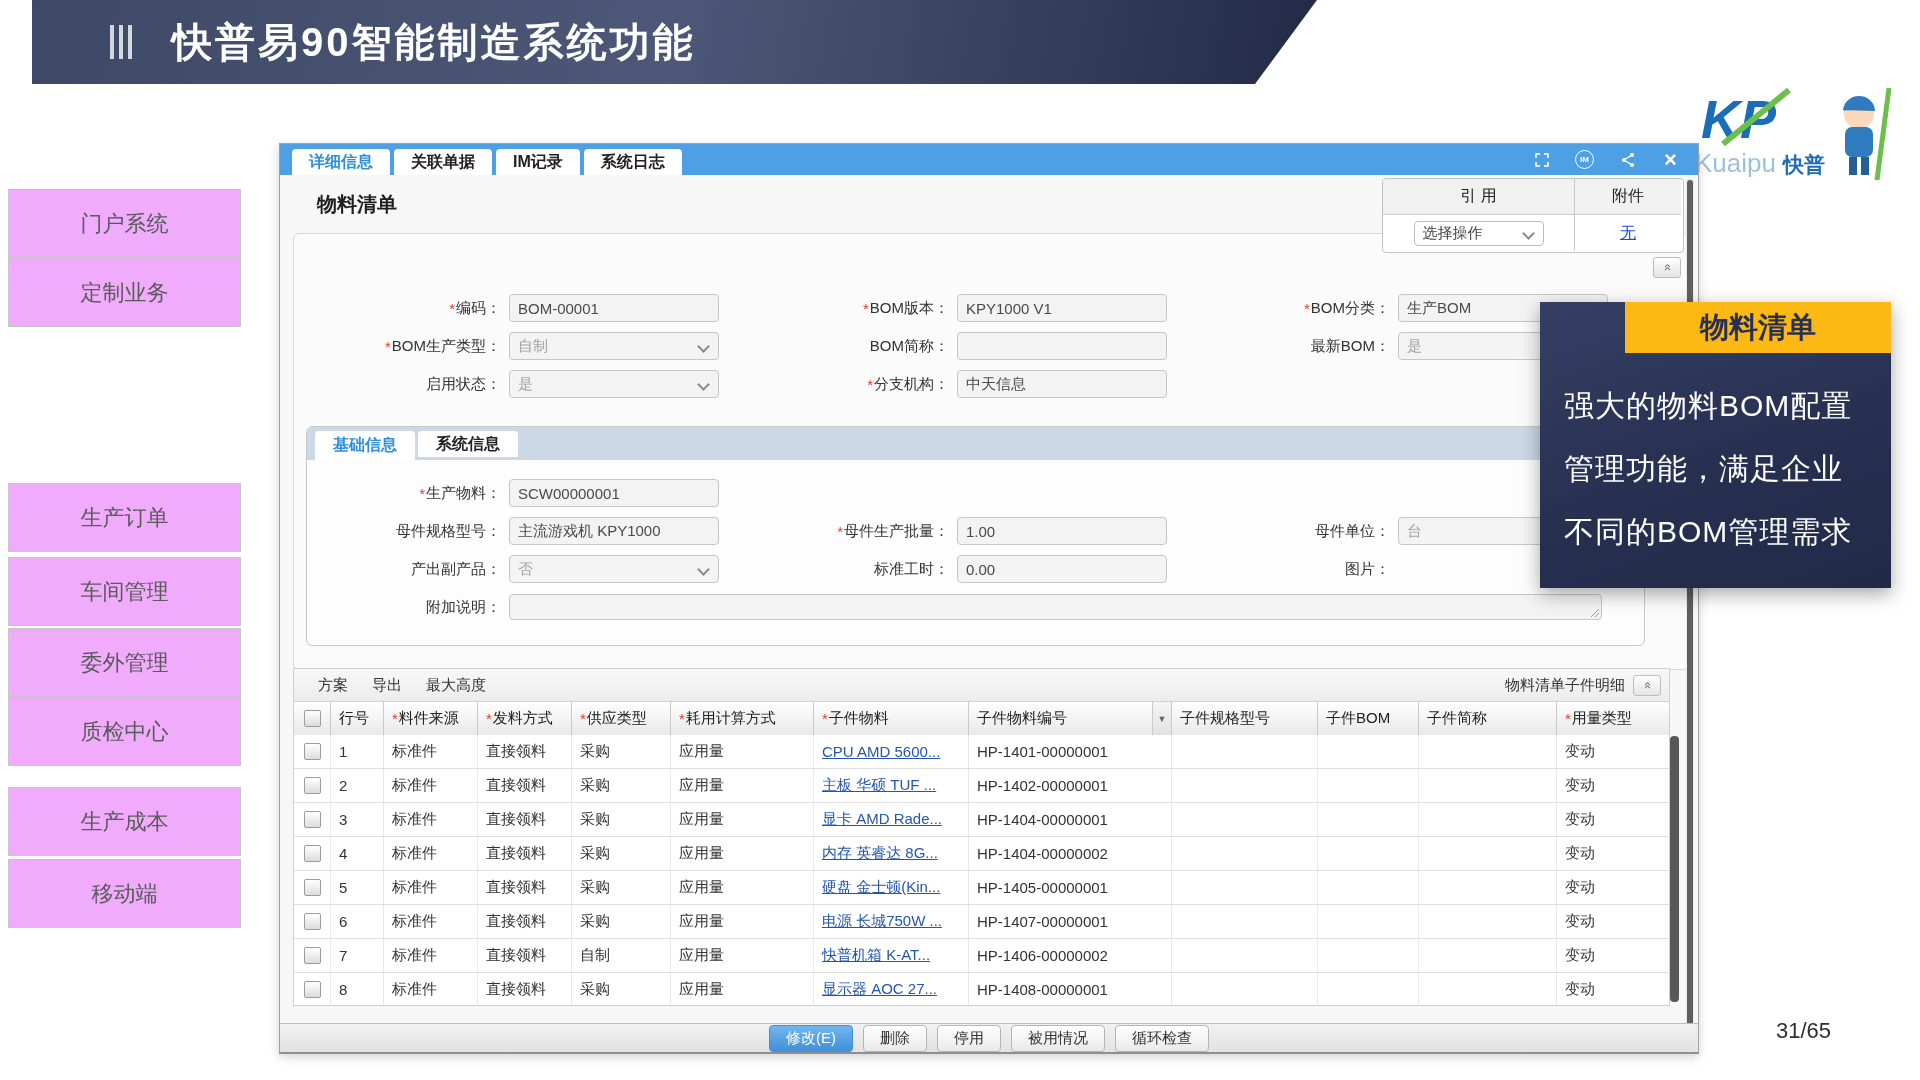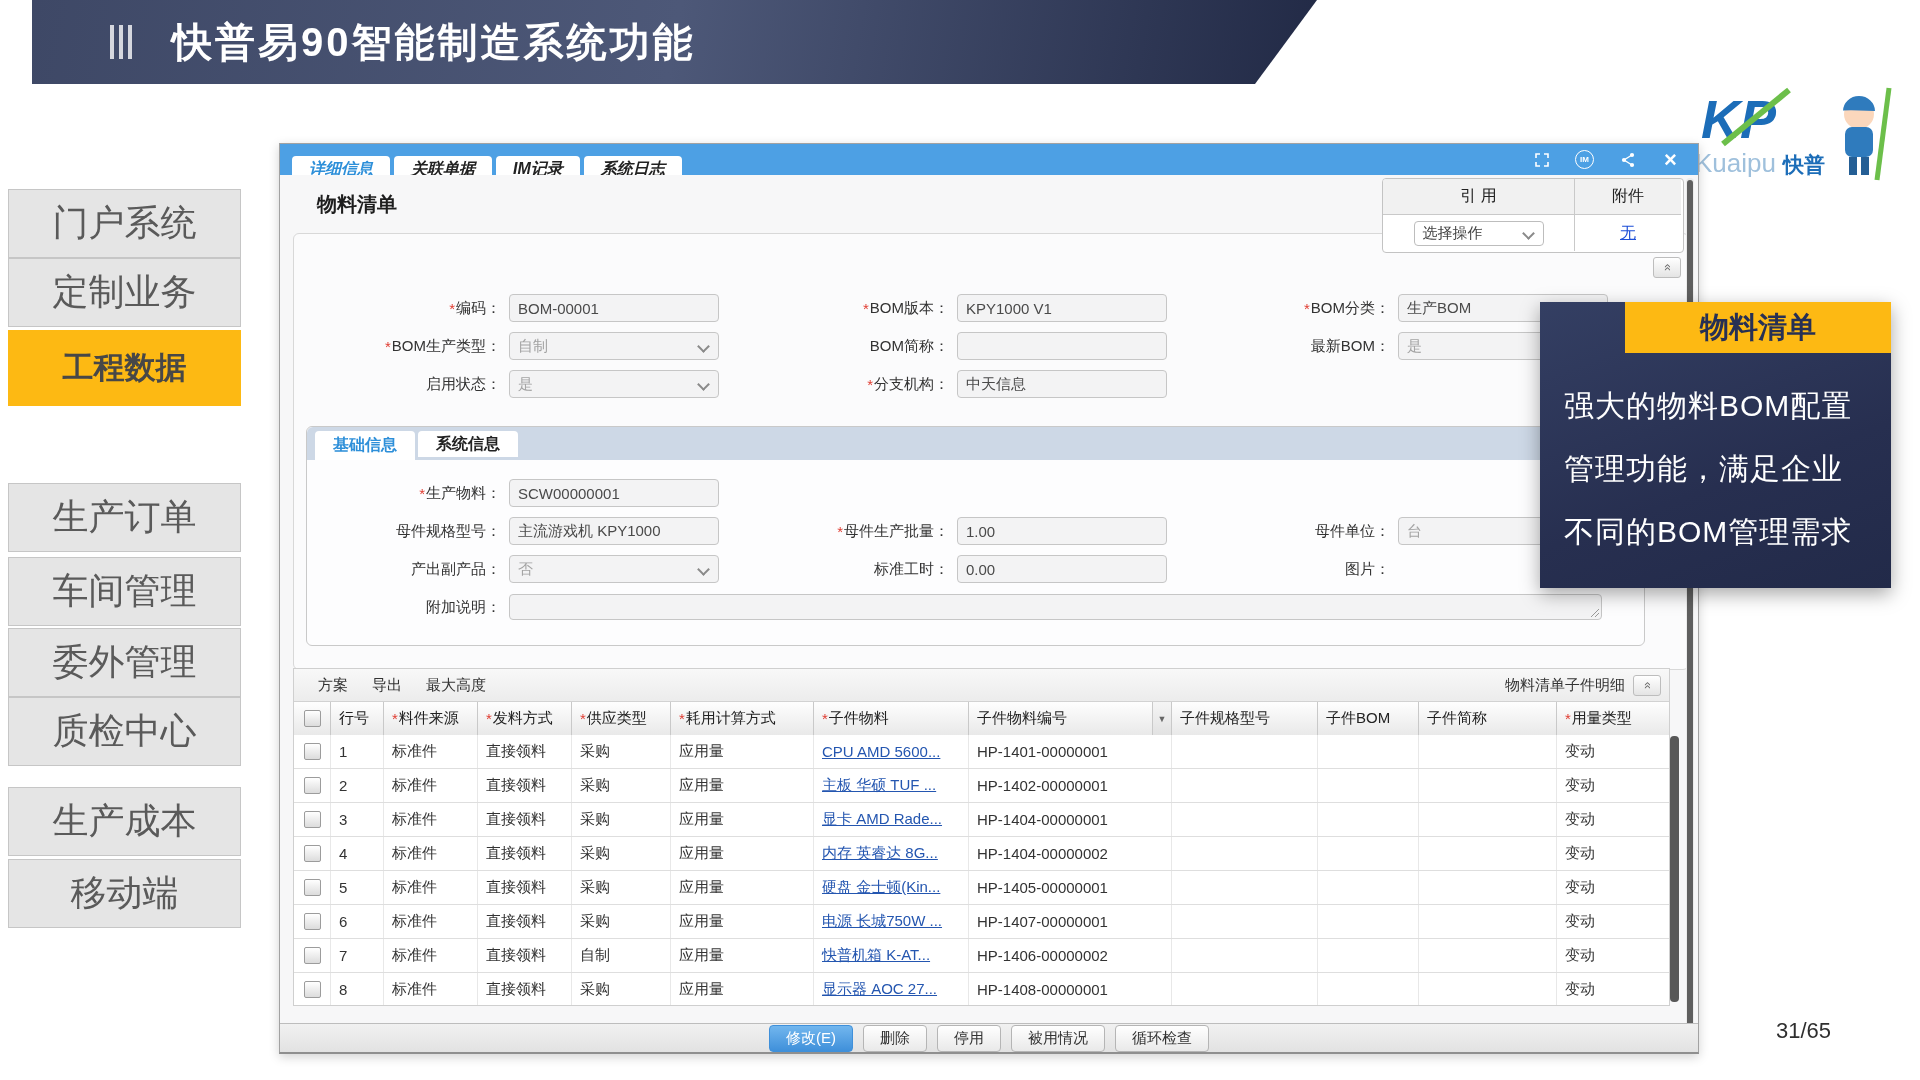--- a/index.html
+++ b/index.html
@@ -9,31 +9,31 @@
   .top-header{position:absolute;left:0;top:0;width:1285px;height:84px;
     background:linear-gradient(100deg,#3e4866 0%,#4d5878 50%,#222a46 100%);
     clip-path:polygon(0 0,100% 0,calc(100% - 62px) 100%,0 100%);margin-left:32px;}
   .hmarks{position:absolute;left:78px;top:25px;display:flex;gap:5px;}
   .hmarks i{display:block;width:4px;height:34px;background:rgba(255,255,255,.78);}
   .slide-title{position:absolute;left:140px;top:0;height:84px;line-height:84px;
     color:#fff;font-size:40px;font-weight:bold;letter-spacing:3px;white-space:nowrap;}
 
   
   .sidebar{position:absolute;left:0;top:0;width:250px;height:1080px;}
-  .side-item{position:absolute;left:8px;width:233px;box-sizing:border-box;background:#e5e5e5;
+  .side-item{position:absolute;left:8px;width:233px;box-sizing:border-box;background:#f0abfc;
     border:1px solid #c6c6c6;display:flex;align-items:center;justify-content:center;
-    font-size:36px;color:#5a5a5a;cursor:pointer;}
+    font-size:22px;color:#5a5a5a;cursor:pointer;}
   .side-item.active{background:#fdb913;border-color:#fdb913;font-size:31px;font-weight:bold;color:#474747;}
 
   
   .window{position:absolute;left:279px;top:143px;width:1418px;height:907px;background:#f7f7f8;
     border:1px solid #a2a2a2;border-bottom:3px solid #8f8f8f;box-sizing:content-box;
     box-shadow:0 3px 10px rgba(0,0,0,.18);}
   .tabbar{position:absolute;left:0;top:0;width:100%;height:31px;background:#4da0e4;}
-  .wtabs{position:absolute;left:10px;top:8px;height:31px;display:flex;font-style:italic;}
+  .wtabs{position:absolute;left:10px;top:1px;height:31px;display:flex;}
   .wtab{height:27px;margin:4px 2px 0 2px;padding:0 17px;background:#fff;border-radius:4px 4px 0 0;
     display:flex;align-items:center;font-size:16px;font-weight:bold;color:#222;cursor:pointer;}
   .wtab.active{color:#2d8fd9;}
   .win-controls{position:absolute;right:18px;top:0;height:31px;display:flex;align-items:center;gap:24px;}
   .ctrl{width:19px;height:19px;display:flex;align-items:center;justify-content:center;cursor:pointer;}
   .im-circle{width:17px;height:17px;border:1.5px solid #fff;border-radius:50%;color:#fff;font-size:8px;
     font-weight:bold;display:flex;align-items:center;justify-content:center;}
   .close-x{color:#fff;font-size:22px;font-weight:bold;line-height:1;}
 
   .content-bg{position:absolute;left:0;top:31px;right:0;bottom:0;background:#f7f7f8;}
@@ -151,21 +151,20 @@
       <rect x="152" y="43" width="28" height="30" rx="7" fill="#2f7bbd"></rect>
       <rect x="156" y="73" width="8" height="18" fill="#255f95"></rect>
       <rect x="168" y="73" width="8" height="18" fill="#255f95"></rect>
     </g>
   </svg>
 </div>
 
 <nav class="sidebar">
     <div class="side-item" style="top: 189px; height: 69px;">门户系统</div>
     <div class="side-item" style="top: 258px; height: 69px;">定制业务</div>
-    <div class="side-item active" style="top: 330px; height: 76px;">工程数据</div>
     <div class="side-item" style="top: 483px; height: 69px;">生产订单</div>
     <div class="side-item" style="top: 557px; height: 69px;">车间管理</div>
     <div class="side-item" style="top: 628px; height: 69px;">委外管理</div>
     <div class="side-item" style="top: 697px; height: 69px;">质检中心</div>
     <div class="side-item" style="top: 787px; height: 69px;">生产成本</div>
     <div class="side-item" style="top: 859px; height: 69px;">移动端</div>
   </nav>
 
 <div class="window">
   <div class="tabbar">

